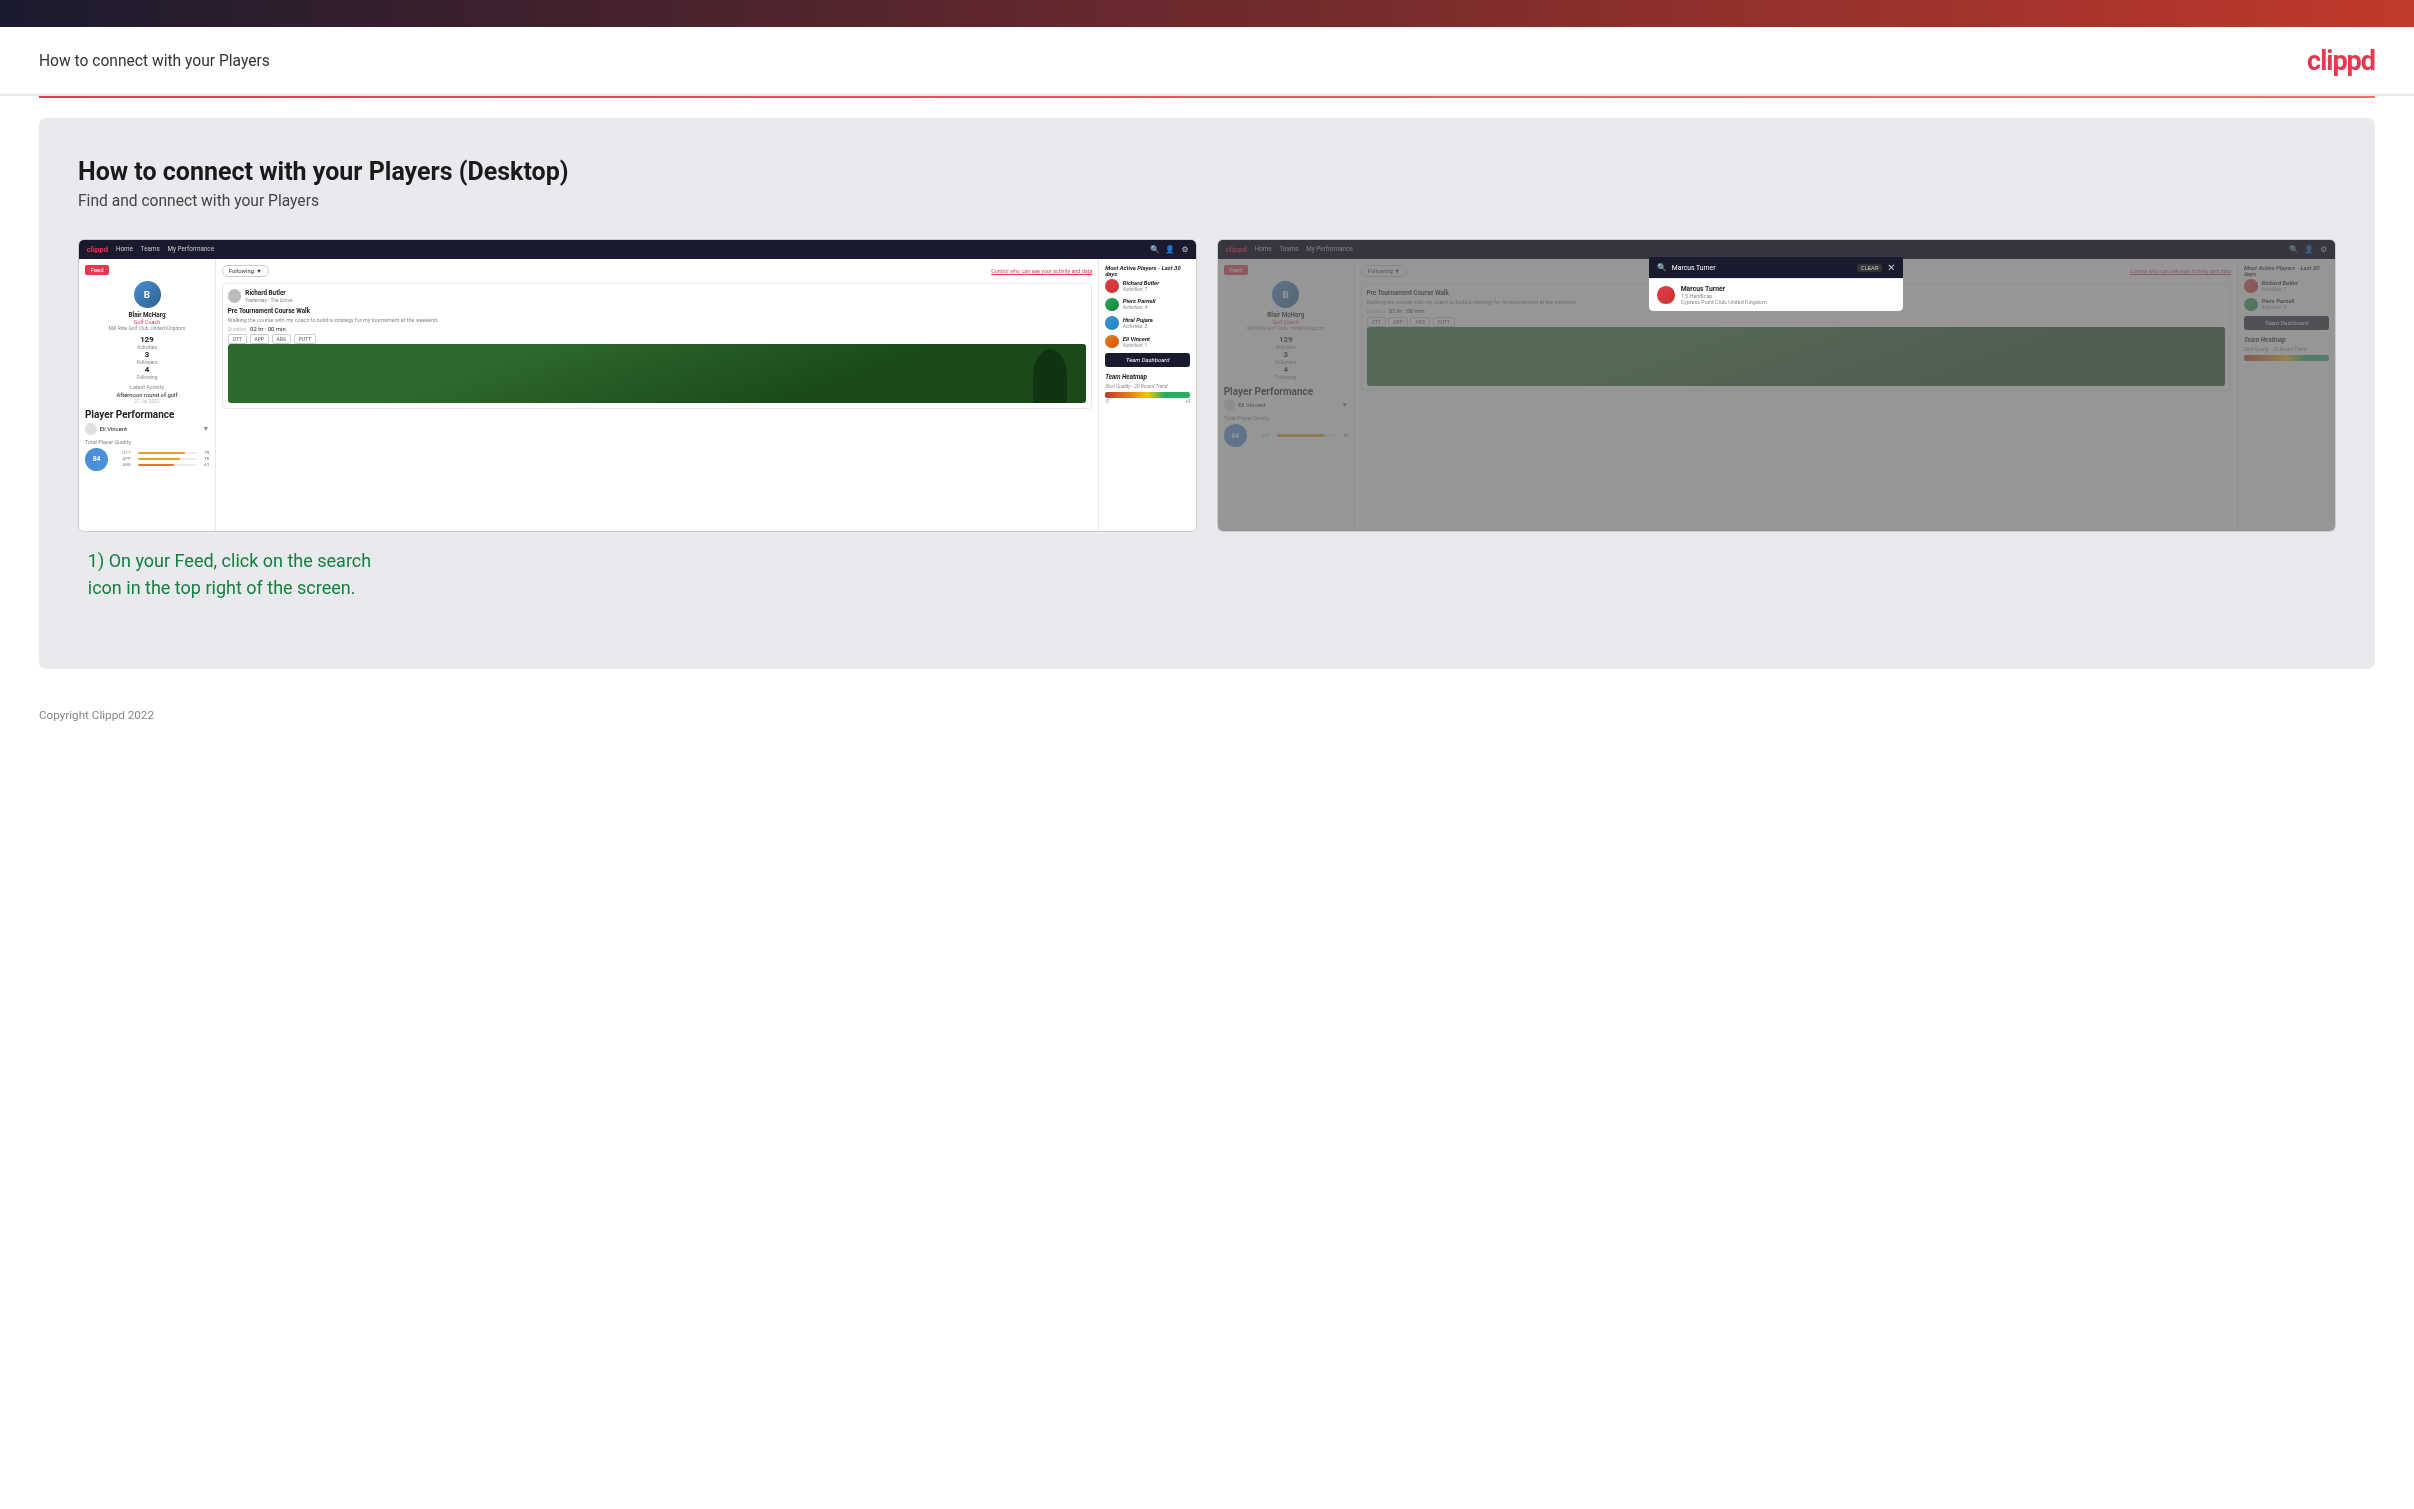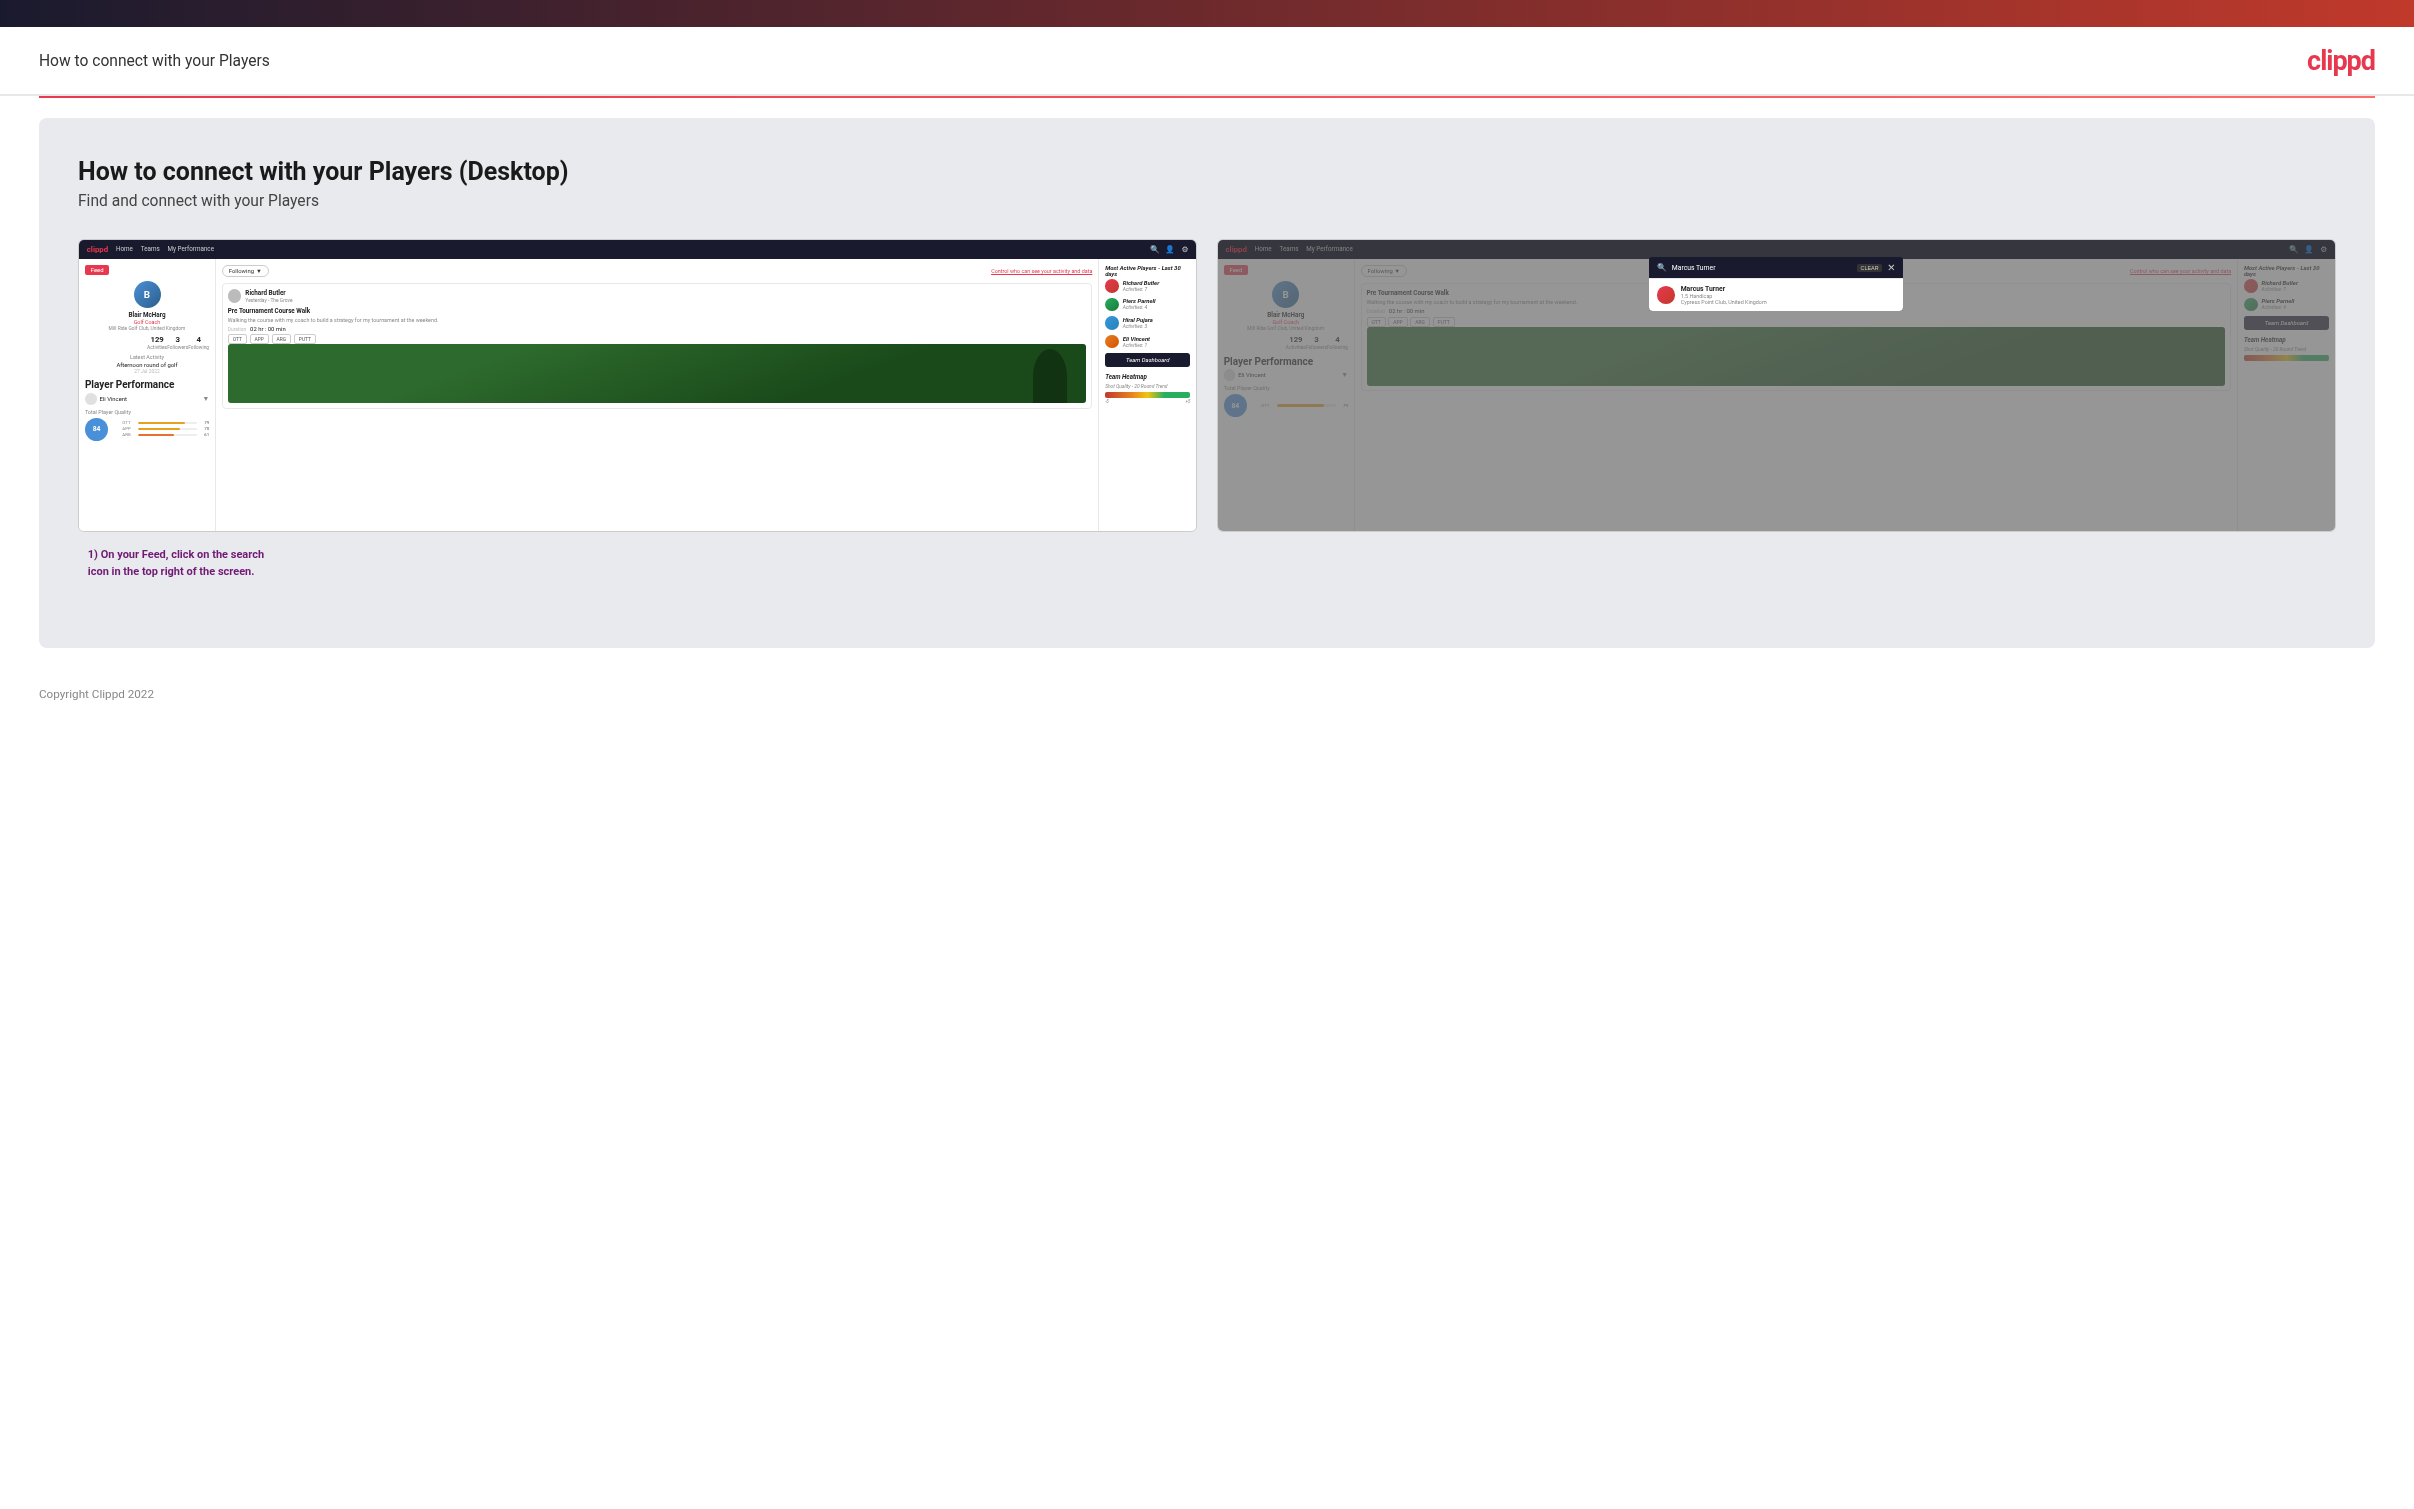--- a/index.html
+++ b/index.html
@@ -173,20 +173,21 @@
       color: #e8384f;
     }
     .profile-club {
       font-size: 4.9px;
       color: #888;
     }
     .profile-stats {
       display: flex;
       justify-content: flex-end;
       margin: 3.9px 0;
+      flex-direction: column;
     }
     .stat-item {
       text-align: center;
     }
     .stat-num {
       font-size: 7.8px;
       font-weight: 700;
       color: #222;
     }
     .stat-label {
@@ -550,25 +551,24 @@
       font-weight: 700;
       color: #222;
     }
     .search-result-meta {
       font-size: 5.4px;
       color: #888;
     }
 
     
     .caption-text {
-      font-size: 11px;
-      color: #701a75;
+      font-size: 18px;
+      color: #15803d;
       line-height: 1.5;
       padding: 0 9.8px;
-      font-weight: bold;
     }
 
     
     .footer {
       padding: 19.5px 39px;
       font-size: 11.7px;
       color: #888;
     }
   </style>
 </head>

